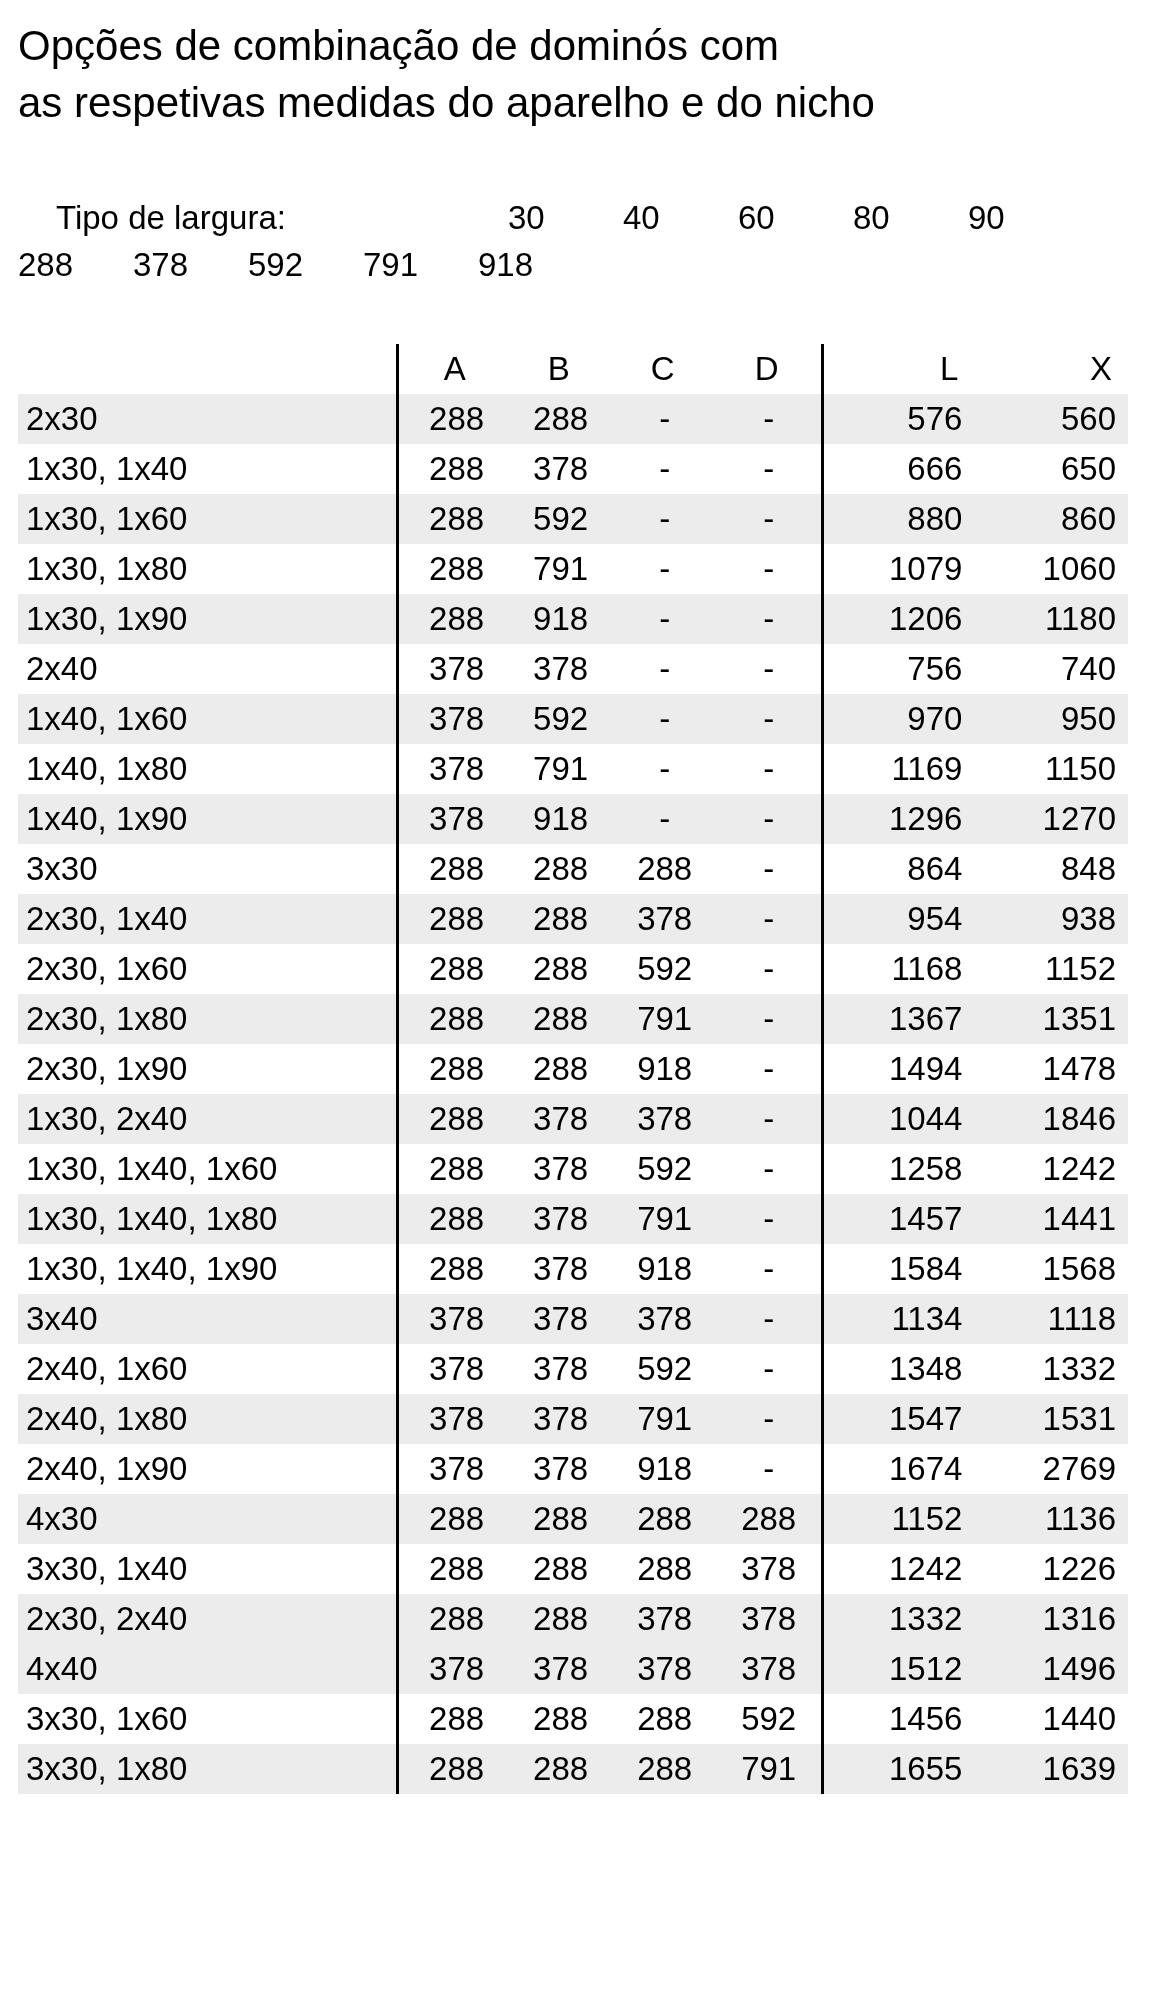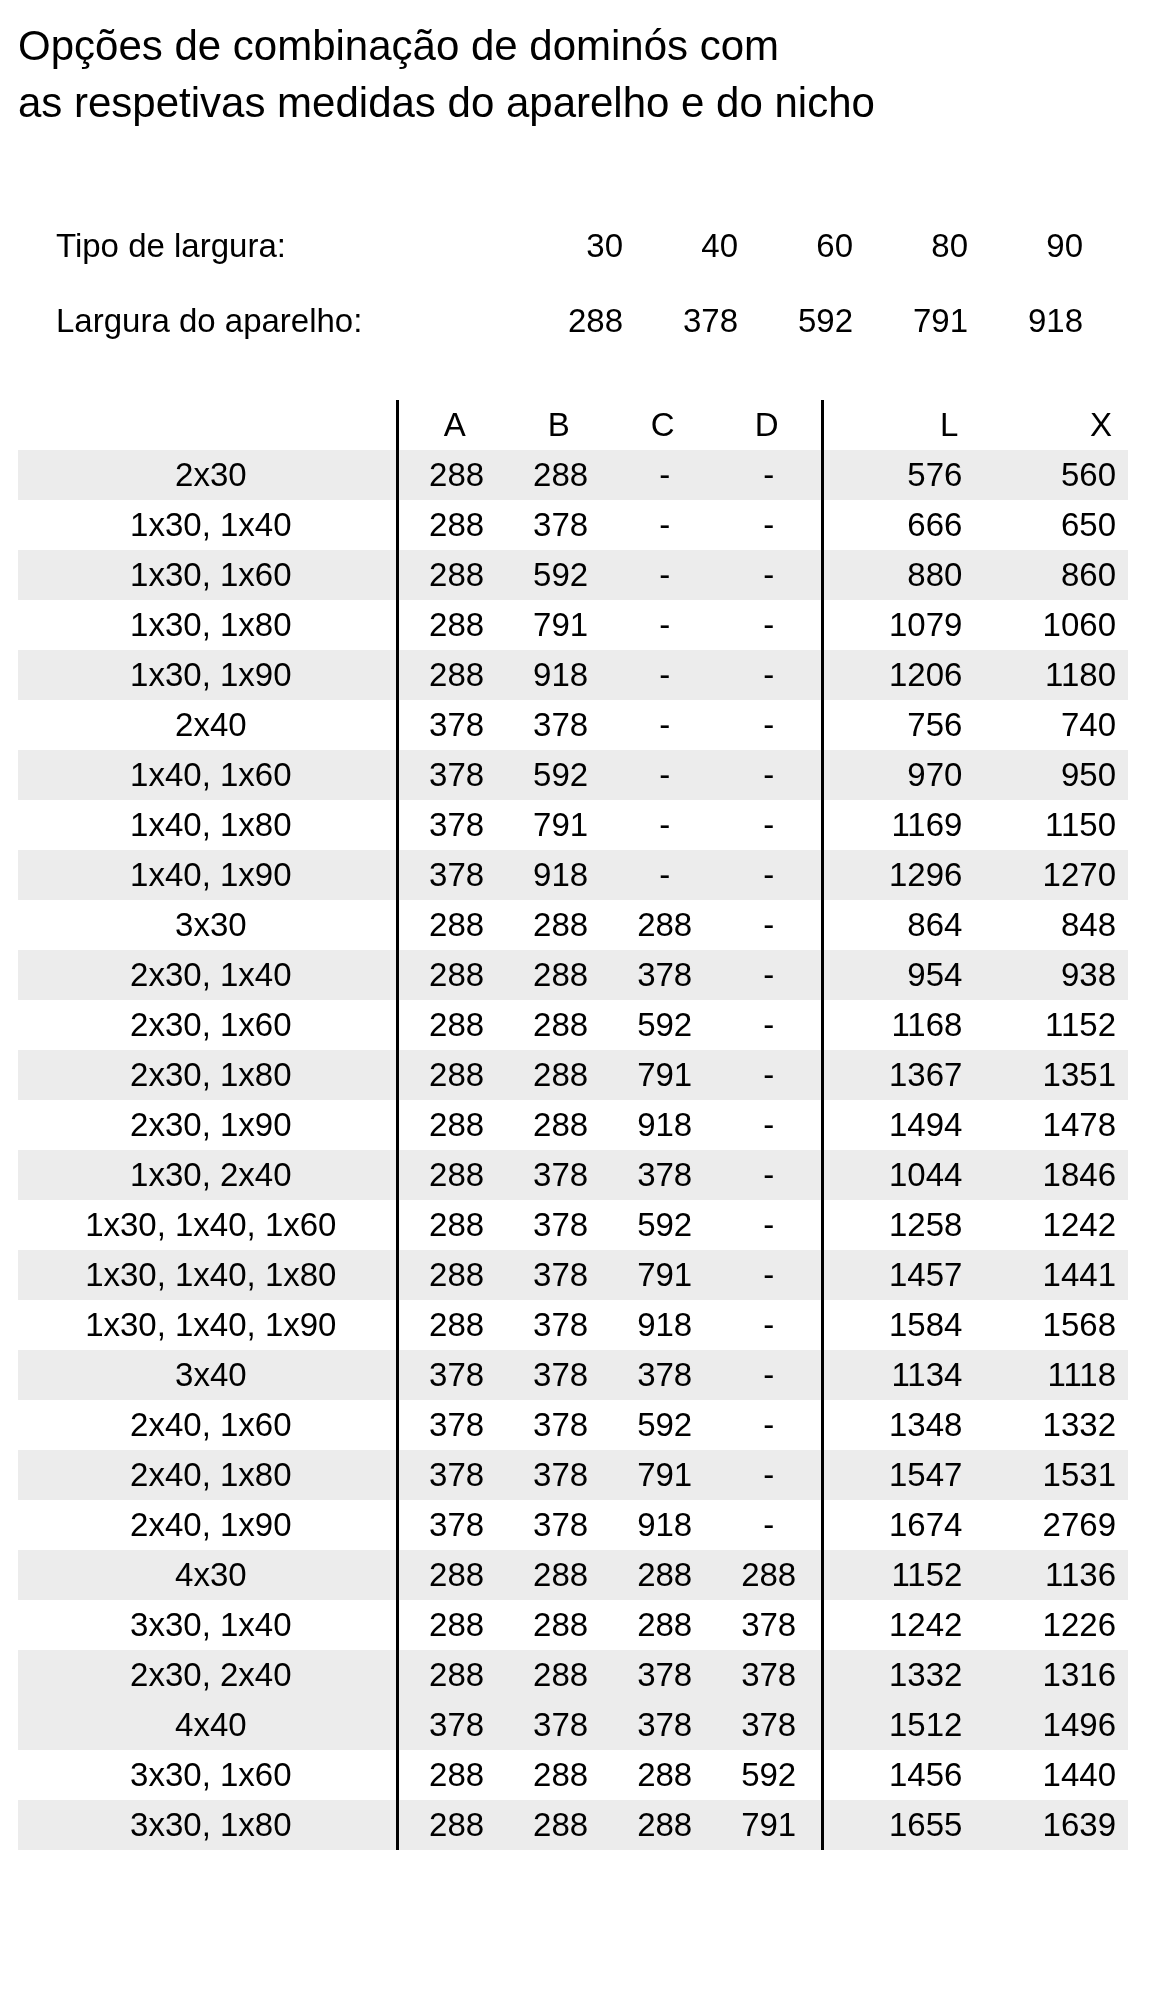--- a/index.html
+++ b/index.html
@@ -42,22 +42,21 @@
     width: 452px;
     flex: 0 0 452px;
     margin-left: 38px;
   }
   .widths-vals {
     display: flex;
   }
   .widths-vals span {
     display: inline-block;
     width: 115px;
-    text-align: right;
-    margin-top: 28px;
+    text-align: left;
   }
 
   
   .table-wrap {
     margin-top: 56px;
   }
   table.combos {
     border-collapse: collapse;
     width: 1110px;
     margin-left: 18px;
@@ -67,21 +66,21 @@
     padding: 0;
     font-weight: 400;
     vertical-align: middle;
     height: 50px;
     line-height: 50px;
     white-space: nowrap;
   }
   .c-name {
     width: 372px;
     padding-left: 8px !important;
-    text-align: center;
+    text-align: left;
   }
   .c-a, .c-b, .c-c, .c-d {
     width: 105px;
     text-align: center;
   }
   .c-l {
     width: 140px;
     text-align: right;
     padding-right: 10px !important;
   }
@@ -124,21 +123,20 @@
       <span class="widths-label">Tipo de largura:</span>
       <span class="widths-vals">
         <span>30</span>
         <span>40</span>
         <span>60</span>
         <span>80</span>
         <span>90</span>
       </span>
     </div>
     <div class="widths-row">
-      <span class="widths-label">Largura do aparelho:</span>
       <span class="widths-vals">
         <span>288</span>
         <span>378</span>
         <span>592</span>
         <span>791</span>
         <span>918</span>
       </span>
     </div>
   </div>
 

